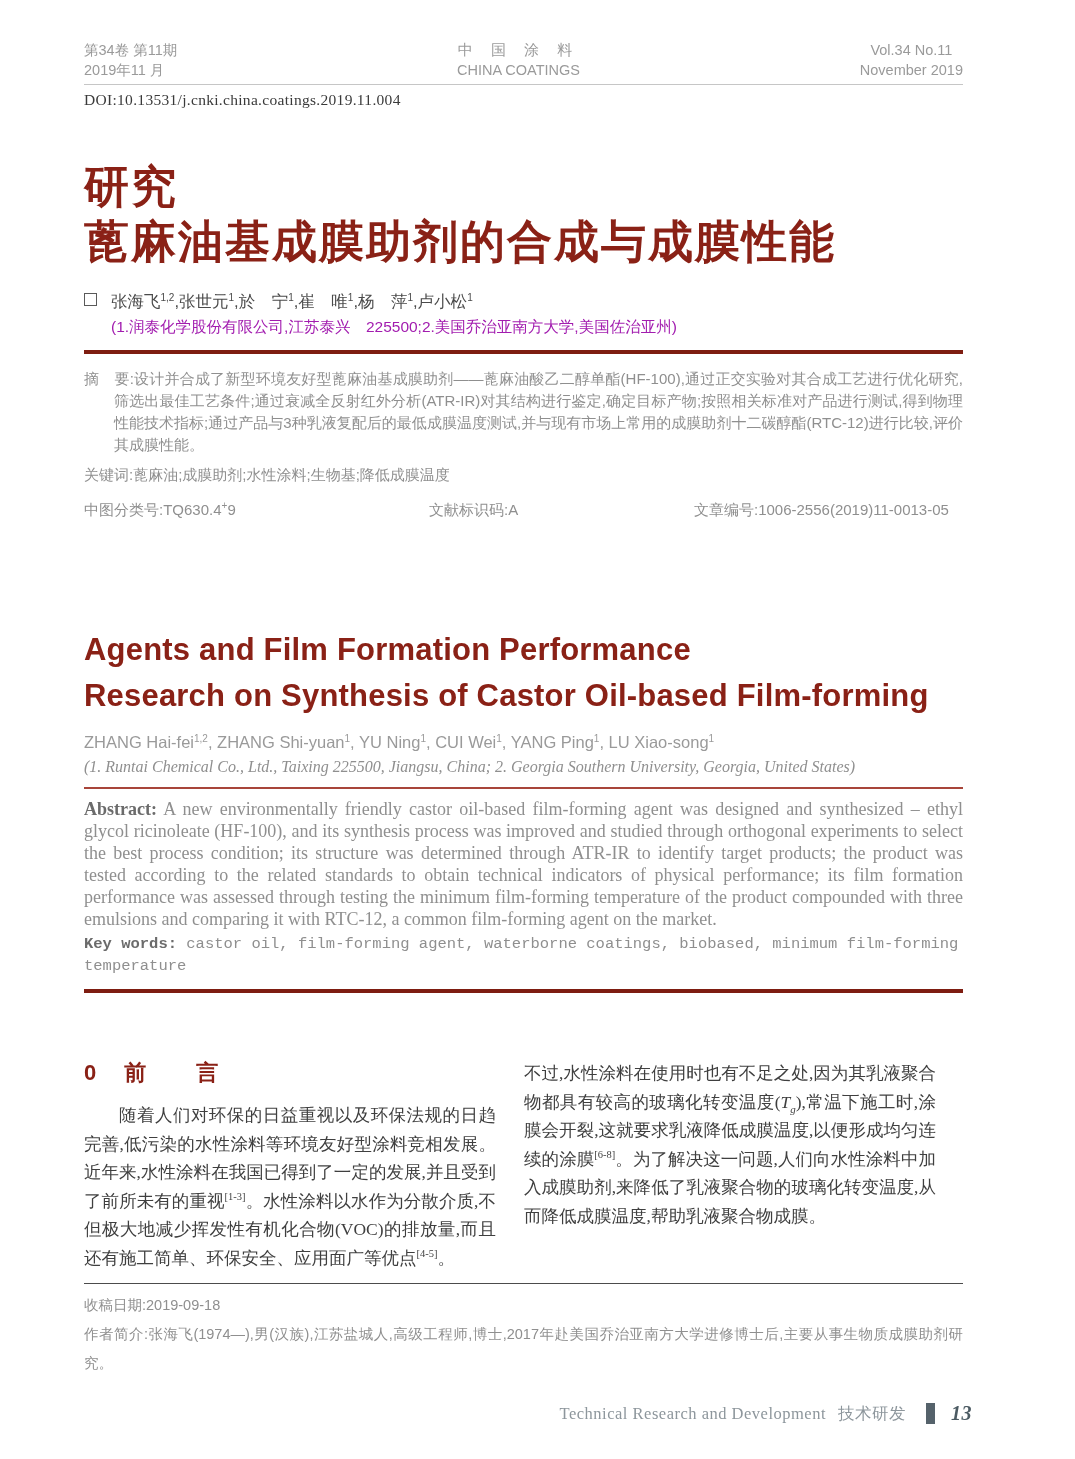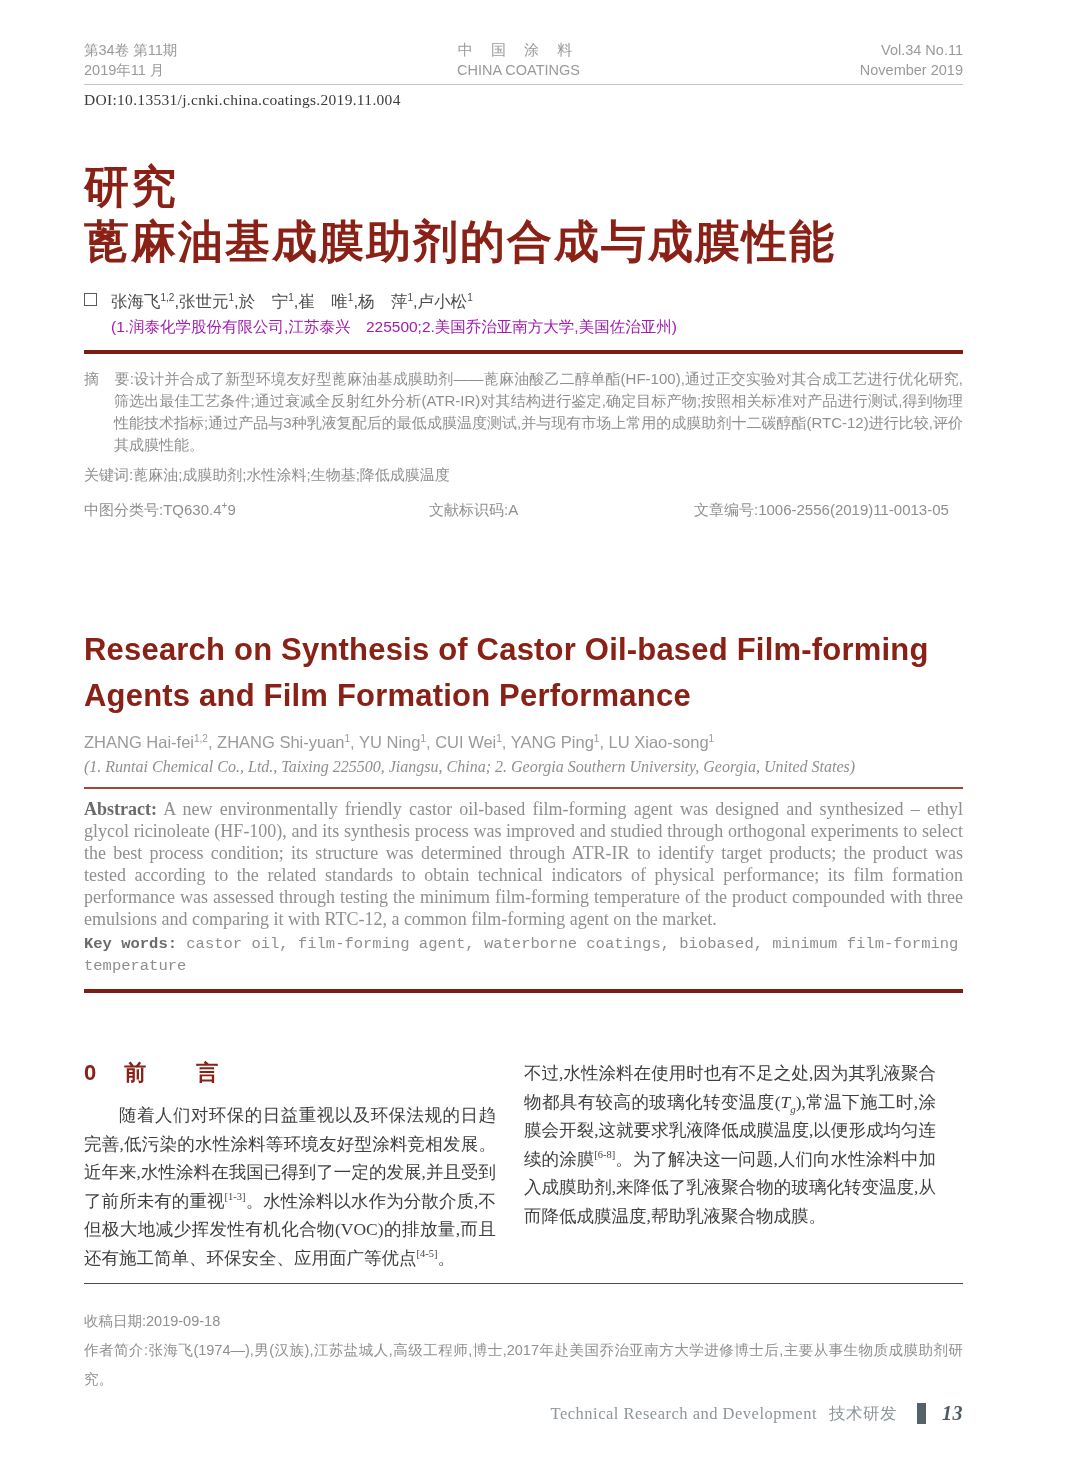--- a/index.html
+++ b/index.html
@@ -6,21 +6,21 @@
   html,body { background:#ffffff; }
   .page {
     width:1075px; height:1459px; background:#ffffff; position:relative;
     padding:40px 112px 0 84px;
     font-family:"Liberation Sans", sans-serif;
     overflow:hidden;
   }
   
   .hdr { display:flex; justify-content:space-between; color:#9a9a9a; font-size:14.5px; line-height:20px; }
   .hdr .c { text-align:center; }
-  .hdr .r { text-align:right; }
+  .hdr .r { text-align:center; }
   .journal-cn { letter-spacing:7px; font-size:15px; }
   .hdr-rule { border:0; border-top:1px solid #c6c6c6; margin-top:4px; }
   .doi { font-family:"Liberation Serif", serif; color:#3a3a3a; font-size:15.5px; margin-top:6px; letter-spacing:0.3px; }
   
   .title-cn { margin-top:50px; color:#8a2116; font-size:45px; font-weight:bold; line-height:55px; letter-spacing:2px; }
   .authors-cn { margin-top:20px; display:flex; gap:14px; color:#4a4a4a; font-size:16.5px; line-height:24px; }
   .author-box { width:13px; height:13px; border:1.5px solid #5a5a5a; margin-top:4px; flex:0 0 auto; }
   .authors-cn sup, .cn-sup sup { font-size:10px; line-height:0; }
   .affil-cn { margin-top:3px; margin-left:27px; color:#a21caf; font-size:15.5px; line-height:22px; }
   .rule-thick { height:4px; background:#7e1d11; margin-top:12px; }
@@ -44,23 +44,23 @@
   .col { width:412px; font-family:"Liberation Serif", serif; color:#3f3f3f; font-size:17.5px; line-height:28.5px; text-align:justify; }
   .sec-head { color:#8a2116; font-size:22px; font-weight:bold; line-height:28px; margin-bottom:14px; font-family:"Liberation Sans",sans-serif; }
   .sec-head .num { margin-right:28px; }
   .sec-head .ttl { letter-spacing:22px; }
   .col p.indent { text-indent:2em; }
   .col sup { font-size:10.5px; line-height:0; }
   .col sub { font-size:11px; line-height:0; font-style:italic; }
   .col i { font-family:"Liberation Serif", serif; }
   
   .foot-rule { border:0; border-top:1.5px solid #4c4c4c; margin-top:11px; }
-  .footnote { margin-top:23px; color:#8f8f8f; font-size:14.5px; line-height:29px; text-align:justify; }
+  .footnote { margin-top:7px; color:#8f8f8f; font-size:14.5px; line-height:29px; text-align:justify; }
   
-  .footer { position:absolute; right:112px; bottom:34px; display:flex; align-items:center; gap:12px;
+  .footer { position:absolute; right:103px; bottom:34px; display:flex; align-items:center; gap:12px;
             font-family:"Liberation Serif", serif; color:#8d969c; font-size:16.5px; letter-spacing:0.5px; }
   .footer .bar { width:9px; height:21px; background:#55626b; margin-left:8px; margin-right:4px; }
   .footer .pg { font-style:italic; font-weight:bold; color:#4c5b63; font-size:20px; }
 </style>
 </head>
 <body>
 
 <div class="page">
 
   <div class="hdr">
@@ -96,22 +96,22 @@
   <div class="abs-cn"><span>摘　要:</span><span>设计并合成了新型环境友好型蓖麻油基成膜助剂——蓖麻油酸乙二醇单酯(HF-100),通过正交实验对其合成工艺进行优化研究,筛选出最佳工艺条件;通过衰减全反射红外分析(ATR-IR)对其结构进行鉴定,确定目标产物;按照相关标准对产品进行测试,得到物理性能技术指标;通过产品与3种乳液复配后的最低成膜温度测试,并与现有市场上常用的成膜助剂十二碳醇酯(RTC-12)进行比较,评价其成膜性能。</span></div>
   <div class="kw-cn"><span>关键词:</span><span>蓖麻油;成膜助剂;水性涂料;生物基;降低成膜温度</span></div>
 
   <div class="class-row">
     <span class="i1"><span>中图分类号:</span><span><span>TQ630.4</span><sup>+</sup><span>9</span></span></span>
     <span class="i2">文献标识码:A</span>
     <span class="i3">文章编号:1006-2556(2019)11-0013-05</span>
   </div>
 
   <div class="title-en">
+    <div>Agents and Film Formation Performance</div>
     <div>Research on Synthesis of Castor Oil-based Film-forming</div>
-    <div>Agents and Film Formation Performance</div>
   </div>
 
   <div class="authors-en"><span>ZHANG Hai-fei</span><sup>1,2</sup><span>, ZHANG Shi-yuan</span><sup>1</sup><span>, YU Ning</span><sup>1</sup><span>, CUI Wei</span><sup>1</sup><span>, YANG Ping</span><sup>1</sup><span>, LU Xiao-song</span><sup>1</sup></div>
   <div class="affil-en">(1. Runtai Chemical Co., Ltd., Taixing 225500, Jiangsu, China;  2. Georgia Southern University, Georgia, United States)</div>
 
   <div class="rule-thin-red"></div>
 
   <div class="abs-en"><span class="lbl">Abstract:</span><span> A new environmentally friendly castor oil-based film-forming agent was designed and synthesized – ethyl glycol ricinoleate (HF-100), and its synthesis process was improved and studied through orthogonal experiments to select the best process condition; its structure was determined through ATR-IR to identify target products; the product was tested according to the related standards to obtain technical indicators of physical performance; its film formation performance was assessed through testing the minimum film-forming temperature of the product compounded with three emulsions and comparing it with RTC-12, a common film-forming agent on the market.</span></div>
   <div class="kw-en"><span class="lbl">Key words:</span><span> castor oil, film-forming agent, waterborne coatings, biobased, minimum film-forming temperature</span></div>
 

